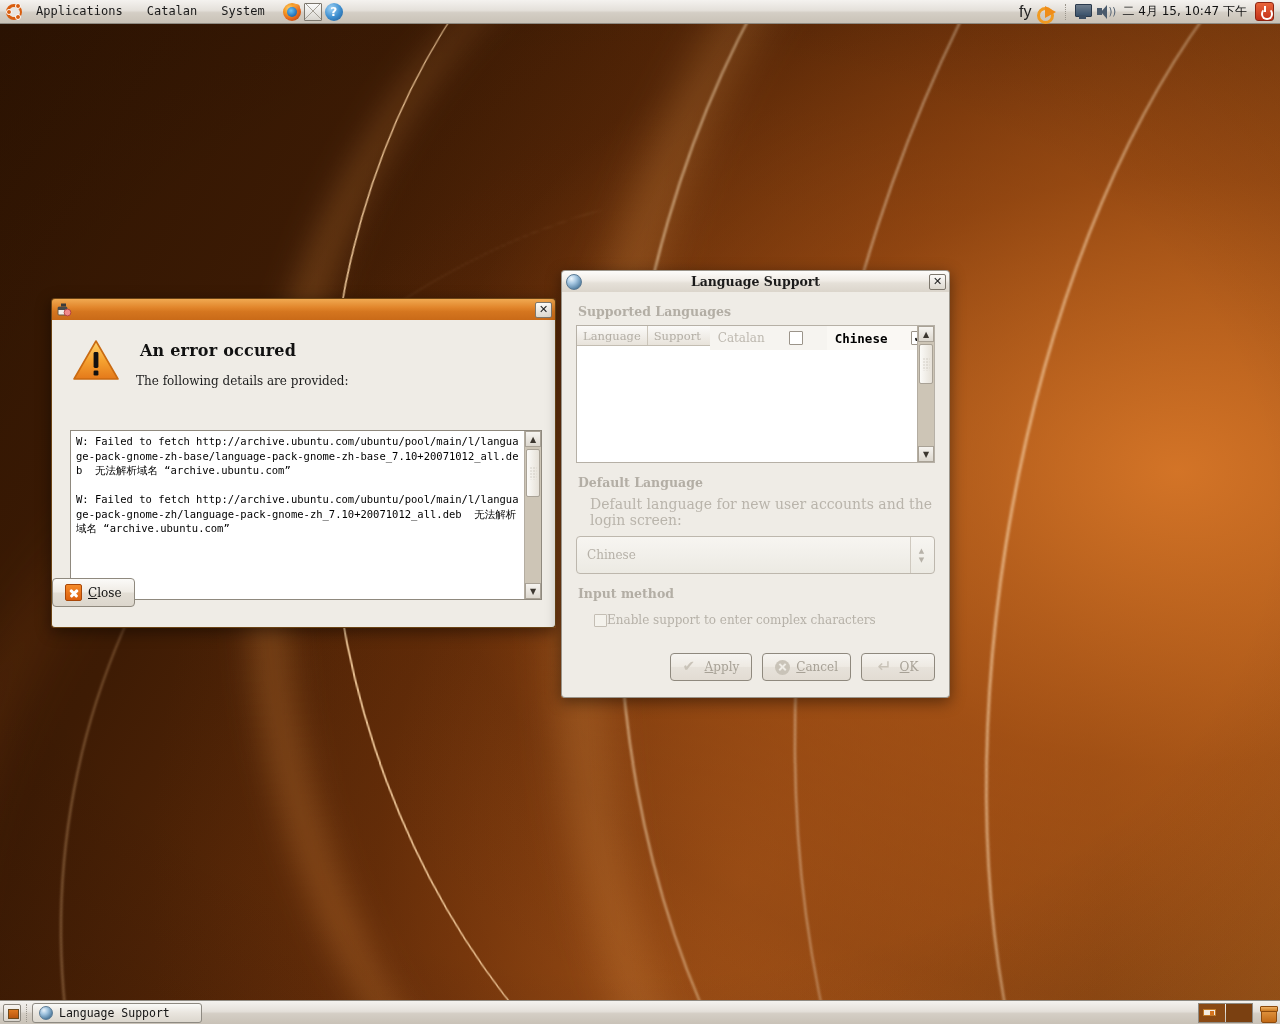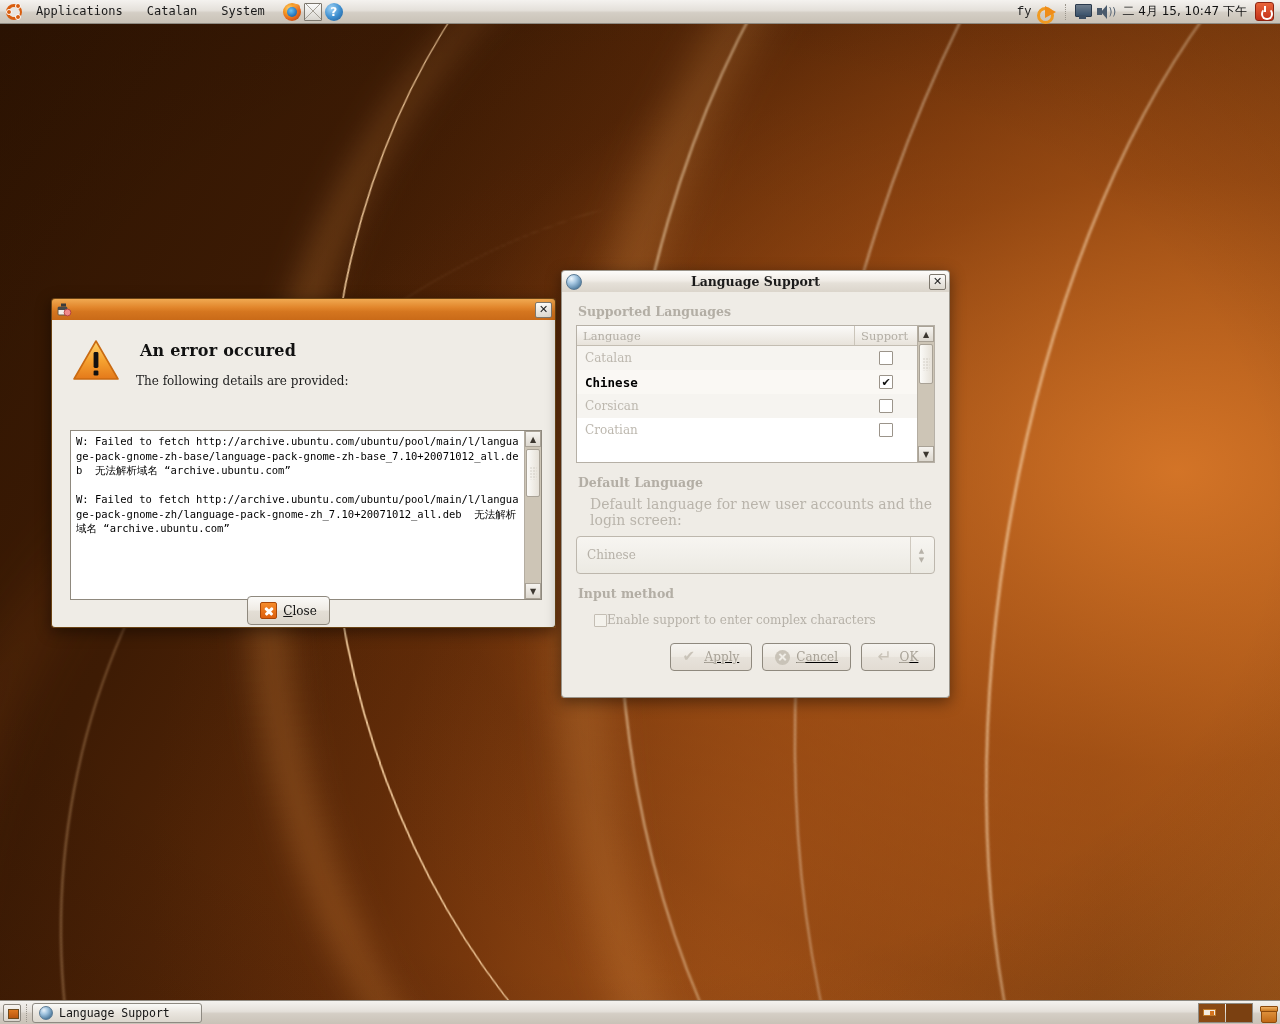--- a/index.html
+++ b/index.html
@@ -100,21 +100,21 @@
                 linear-gradient(to bottom left, transparent 46%, #9a958c 47%, transparent 48%); }
 
   .help-icon { border-radius: 50%;
     background: radial-gradient(circle at 35% 30%, #9fd2f5 0%, #3e8fd0 52%, #1b5690 100%);
     color: #fff; font-size: 12px; font-weight: bold; line-height: 18px; text-align: center;
     font-family: "DejaVu Sans", sans-serif; }
 
   .panel-spacer { flex: 1 1 auto; }
 
   .tray { display: flex; align-items: center; gap: 4px; padding-right: 4px; }
-  .tray-text { font-size: 12px; font-family: Liberation Mono, monospace; color: #222; padding: 0 2px; }
+  .tray-text { font-size: 16px; font-family: Liberation Sans, sans-serif; color: #222; padding: 0 2px; }
   .scim-icon { width: 20px; height: 16px; position: relative; flex: none; }
   .scim-icon::before { content: ""; position: absolute; left: 0; top: 3px; width: 11px; height: 11px;
     border-radius: 50%; border: 3px solid #f09a22; background: transparent; }
   .scim-icon::after { content: ""; position: absolute; left: 8px; top: 2px; width: 0; height: 0;
     border-top: 6px solid transparent; border-bottom: 6px solid transparent; border-left: 11px solid #ef8c18; }
   .tray-sep { width: 1px; height: 16px; margin: 0 4px;
     border-left: 1px dotted #9a958c; }
   .monitor-icon { width: 18px; height: 16px; position: relative; flex: none; }
   .monitor-icon::before { content: ""; position: absolute; left: 1px; top: 0px; width: 15px; height: 11px;
     background: linear-gradient(to bottom,#6f7d8c,#37506a); border: 1px solid #2b3a4c; border-radius: 1px; }
@@ -230,22 +230,22 @@
     border: 1px solid #a9a296; display: flex; align-items: center; justify-content: center;
     font-size: 8px; color: #3c3730; cursor: pointer; }
   .vs-track { flex: 1 1 auto; background: #cdc5b6; position: relative; }
   .vs-thumb { position: absolute; left: 1px; right: 1px; background: linear-gradient(to right,#fbfaf7,#e6e1d8);
     border: 1px solid #a9a296; border-radius: 2px; cursor: pointer; }
   .vs-thumb::after { content: ""; position: absolute; left: 50%; top: 50%; width: 7px; height: 13px;
     transform: translate(-50%,-50%);
     background-image: radial-gradient(circle, #a9a296 0.8px, transparent 0.9px);
     background-size: 3px 3px; opacity: .85; }
 
-  .err-footer { position: absolute; left: 0; right: 0; bottom: 2px; display: flex;
-    justify-content: center; padding-right: 30px; }
+  .err-footer { position: absolute; left: 0; right: 0; bottom: 20px; display: flex;
+    justify-content: flex-start; padding-right: 30px; }
   .btn {
     display: inline-flex; align-items: center; gap: 6px;
     padding: 5px 12px; min-width: 74px; justify-content: center;
     background: linear-gradient(to bottom,#fbfaf8 0%, #efebe4 48%, #e3ded5 52%, #dcd6cc 100%);
     border: 1px solid #8f897e; border-radius: 4px;
     font-size: 12px; font-family: "DejaVu Serif", serif; color: #111; cursor: pointer;
   }
   .btn.disabled { color: #a7a196; cursor: default;
     background: linear-gradient(to bottom,#f6f4f0 0%, #eeeae3 48%, #e7e2da 52%, #e2dcd3 100%); }
   .btn u { text-decoration: underline; }
@@ -265,21 +265,21 @@
     background: #efece6; position: relative; }
   .lang-globe { width: 16px; height: 16px; border-radius: 50%;
     background: radial-gradient(circle at 32% 26%, #eef6fc 0%, #a8c9e3 34%, #5e89ab 72%, #32556f 100%);
     border: 1px solid #5a7a94; }
   .grp-title { font-size: 12.5px; font-family: "DejaVu Serif", serif; font-weight: bold;
     color: #b3aea5; padding: 12px 0 6px 2px; }
   .grp-sub { font-size: 14px; font-family: "DejaVu Serif", serif; color: #b9b4ab;
     padding: 0 0 6px 14px; }
 
   .list-wrap { display: flex; height: 138px; border: 1px solid #b6b0a6; background: #fff; }
-  .list-main { flex: 1 1 auto; display: flex; flex-direction: column; overflow: hidden; }
+  .list-main { flex: 1 1 auto; display: flex; flex-direction: row; overflow: hidden; }
   .list-head { display: flex; height: 20px; flex: none;
     background: linear-gradient(to bottom,#fbfaf8,#e8e3db);
     border-bottom: 1px solid #c3bdb2; }
   .lh-cell { font-size: 11.5px; font-family: "DejaVu Serif", serif; color: #b3aea5;
     padding: 2px 6px; display: flex; align-items: center; }
   .lh-lang { flex: 1 1 auto; border-right: 1px solid #cbc5ba; }
   .lh-supp { width: 62px; justify-content: flex-start; }
   .list-row { display: flex; height: 24px; flex: none; align-items: center;
     font-size: 12px; font-family: "DejaVu Serif", serif; color: #bdb8af; cursor: pointer; }
   .list-row.odd { background: #f6f4f0; }
@@ -298,22 +298,22 @@
     border: 1px solid #bdb7ad; border-radius: 4px; padding: 0 2px 0 10px; cursor: default; }
   .combo-val { flex: 1 1 auto; font-size: 12px; font-family: "DejaVu Serif", serif; color: #b6b1a8; }
   .combo-arrows { width: 22px; border-left: 1px solid #cfc9bf; height: 100%;
     display: flex; flex-direction: column; align-items: center; justify-content: center; gap: 3px; color: #b6b1a8; }
   .combo-arrows span { font-size: 7px; line-height: 6px; }
 
   .chk-row { display: flex; align-items: center; padding: 6px 0 0 18px; }
   .chk-box { width: 13px; height: 13px; border: 1px solid #c4beb4; background: #f4f2ec; border-radius: 1px; flex: none; }
   .chk-label { font-size: 12px; font-family: "DejaVu Serif", serif; color: #b6b1a8; }
 
-  .lang-footer { position: absolute; left: 14px; right: 14px; bottom: 26px;
-    display: flex; justify-content: flex-end; gap: 10px; text-decoration: underline; }
+  .lang-footer { position: absolute; left: 14px; right: 14px; bottom: 16px;
+    display: flex; justify-content: flex-end; gap: 10px; }
   .ico-check { width: 16px; height: 16px; flex: none; position: relative; }
   .ico-check::before { content: "\2714"; position: absolute; left: 0; top: -2px; font-size: 15px; color: #c9c3b8;
     font-family: "DejaVu Sans", sans-serif; }
   .ico-cancel { width: 15px; height: 15px; border-radius: 50%; background: #c9c3b8; flex: none;
     position: relative; }
   .ico-cancel::before, .ico-cancel::after { content: ""; position: absolute; left: 3px; top: 6.2px;
     width: 9px; height: 2.2px; background: #efece6; }
   .ico-cancel::before { transform: rotate(45deg); }
   .ico-cancel::after { transform: rotate(-45deg); }
   .ico-enter { width: 16px; height: 14px; flex: none; position: relative; }

